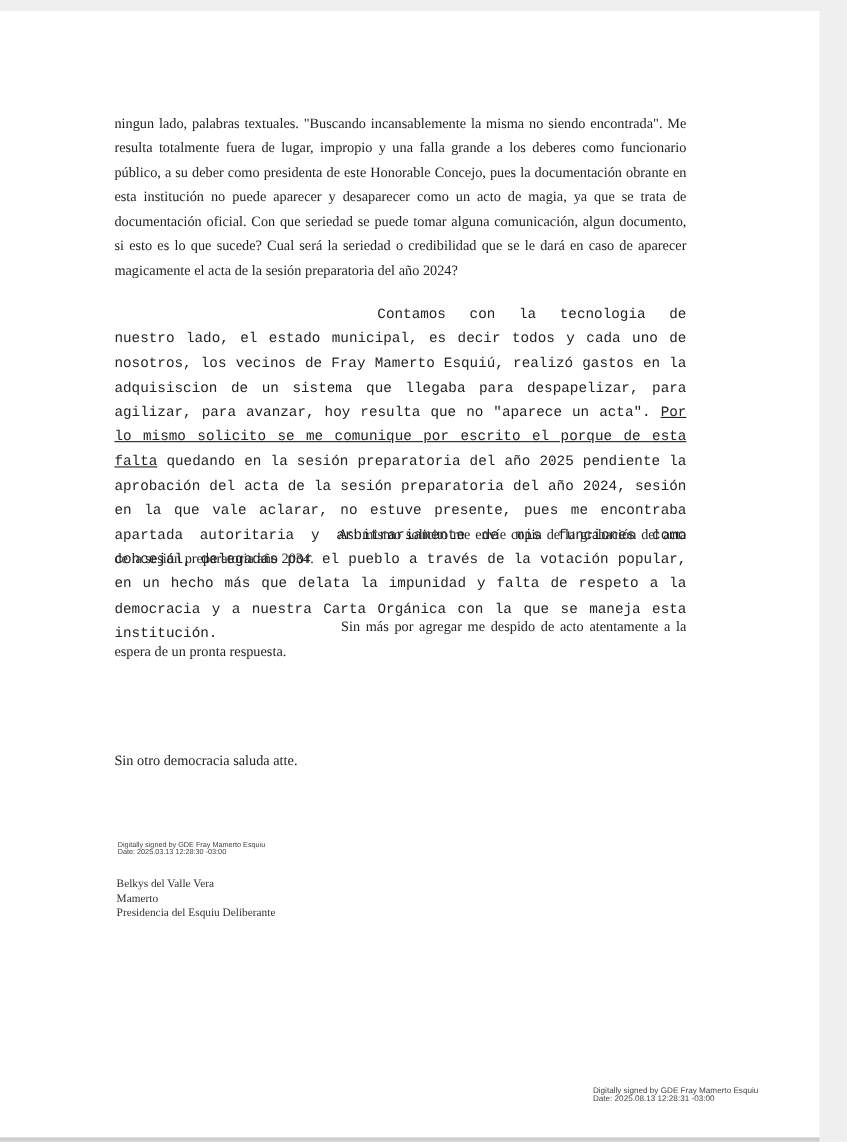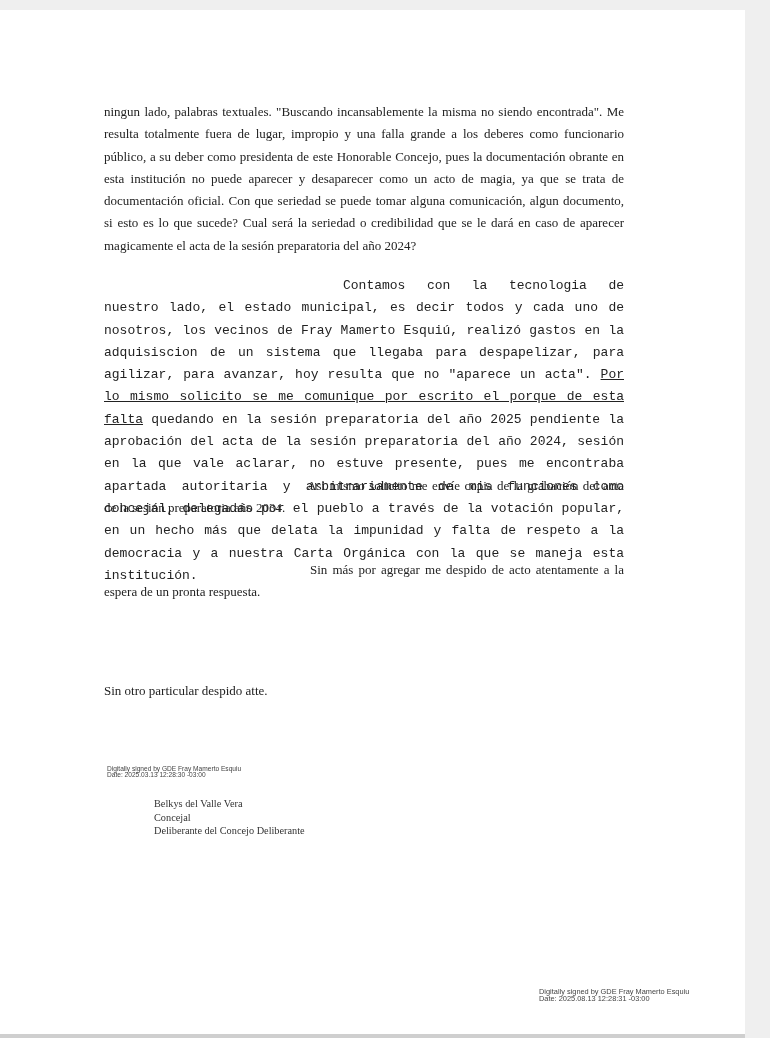--- a/index.html
+++ b/index.html
@@ -18,46 +18,46 @@
   .indent { text-indent:239px;font-family:Liberation Mono, monospace; }
   .indent2 { text-indent:203px; }
   .indent3 { text-indent:206px; }
   u { text-decoration:underline; }
   .sig-small {
     position:absolute; font-family:"Liberation Sans", sans-serif; font-size:6.6px; line-height:6.4px; color:#444;
   }
   .sig-small2 {
     position:absolute; font-family:"Liberation Sans", sans-serif; font-size:7.4px; line-height:7.4px; color:#444;
   }
-  .signer { position:absolute; left:106px; top:797px; font-size:10.3px; line-height:13.5px; color:#333;margin-left:48px; }
+  .signer { position:absolute; left:106px; top:797px; font-size:10.3px; line-height:13.5px; color:#333; }
   .signer div { white-space:nowrap; }
 </style>
 </head>
 <body>
 
 <div class="page"></div>
 <div class="bottom-strip"></div>
 
 <p class="para" style="top:101px;">ningun lado, palabras textuales. "Buscando incansablemente la misma no siendo encontrada". Me resulta totalmente fuera de lugar, impropio y una falla grande a los deberes como funcionario público, a su deber como presidenta de este Honorable Concejo, pues la documentación obrante en esta institución no puede aparecer y desaparecer como un acto de magia, ya que se trata de documentación oficial. Con que seriedad se puede tomar alguna comunicación, algun documento, si esto es lo que sucede? Cual será la seriedad o credibilidad que se le dará en caso de aparecer magicamente el acta de la sesión preparatoria del año 2024?</p>
 
 <p class="para indent" style="top:275px;"><span>Contamos con la tecnologia de nuestro lado, el estado municipal, es decir todos y cada uno de nosotros, los vecinos de Fray Mamerto Esquiú, realizó gastos en la adquisiscion de un sistema que llegaba para despapelizar, para  agilizar, para avanzar, hoy resulta que no "aparece un acta". </span><u>Por lo mismo solicito se me comunique por escrito el porque de esta falta</u><span> quedando en la sesión preparatoria del año 2025 pendiente la aprobación del acta de la sesión preparatoria del año 2024, sesión en la que vale aclarar, no estuve presente, pues me encontraba apartada autoritaria y arbitrariamente de mis funciones como concejal, delegadas por el pueblo a través de la votación popular, en un hecho más que delata la impunidad y falta de respeto a la democracia y a nuestra Carta Orgánica con la que se maneja esta institución.</span></p>
 
 <p class="para indent2" style="top:475px;">Asi mismo solicito me envíe copia de la grabación del acta de la sesión preparatoria año 2034.</p>
 
 <p class="para indent3" style="top:559px;">Sin más por agregar me despido de acto atentamente a la espera de un pronta respuesta.</p>
 
-<p class="para" style="top:680px;">Sin otro particular despido atte.</p>
+<p class="para" style="top:680px;">Sin otro democracia saluda atte.</p>
 
 <div class="sig-small" style="left:107px; top:766px;">
   <div>Digitally signed by GDE Fray Mamerto Esquiu</div>
   <div>Date: 2025.03.13 12:28:30 -03:00</div>
 </div>
 
 <div class="signer">
   <div>Belkys del Valle Vera</div>
-  <div>Concejal</div>
-  <div>Deliberante del Concejo Deliberante</div>
+  <div>Mamerto</div>
+  <div>Presidencia del Esquiu Deliberante</div>
 </div>
 
 <div class="sig-small2" style="left:539px; top:988px;">
   <div>Digitally signed by GDE Fray Mamerto Esquiu</div>
   <div>Date: 2025.08.13 12:28:31 -03:00</div>
 </div>
 
 </body></html>

